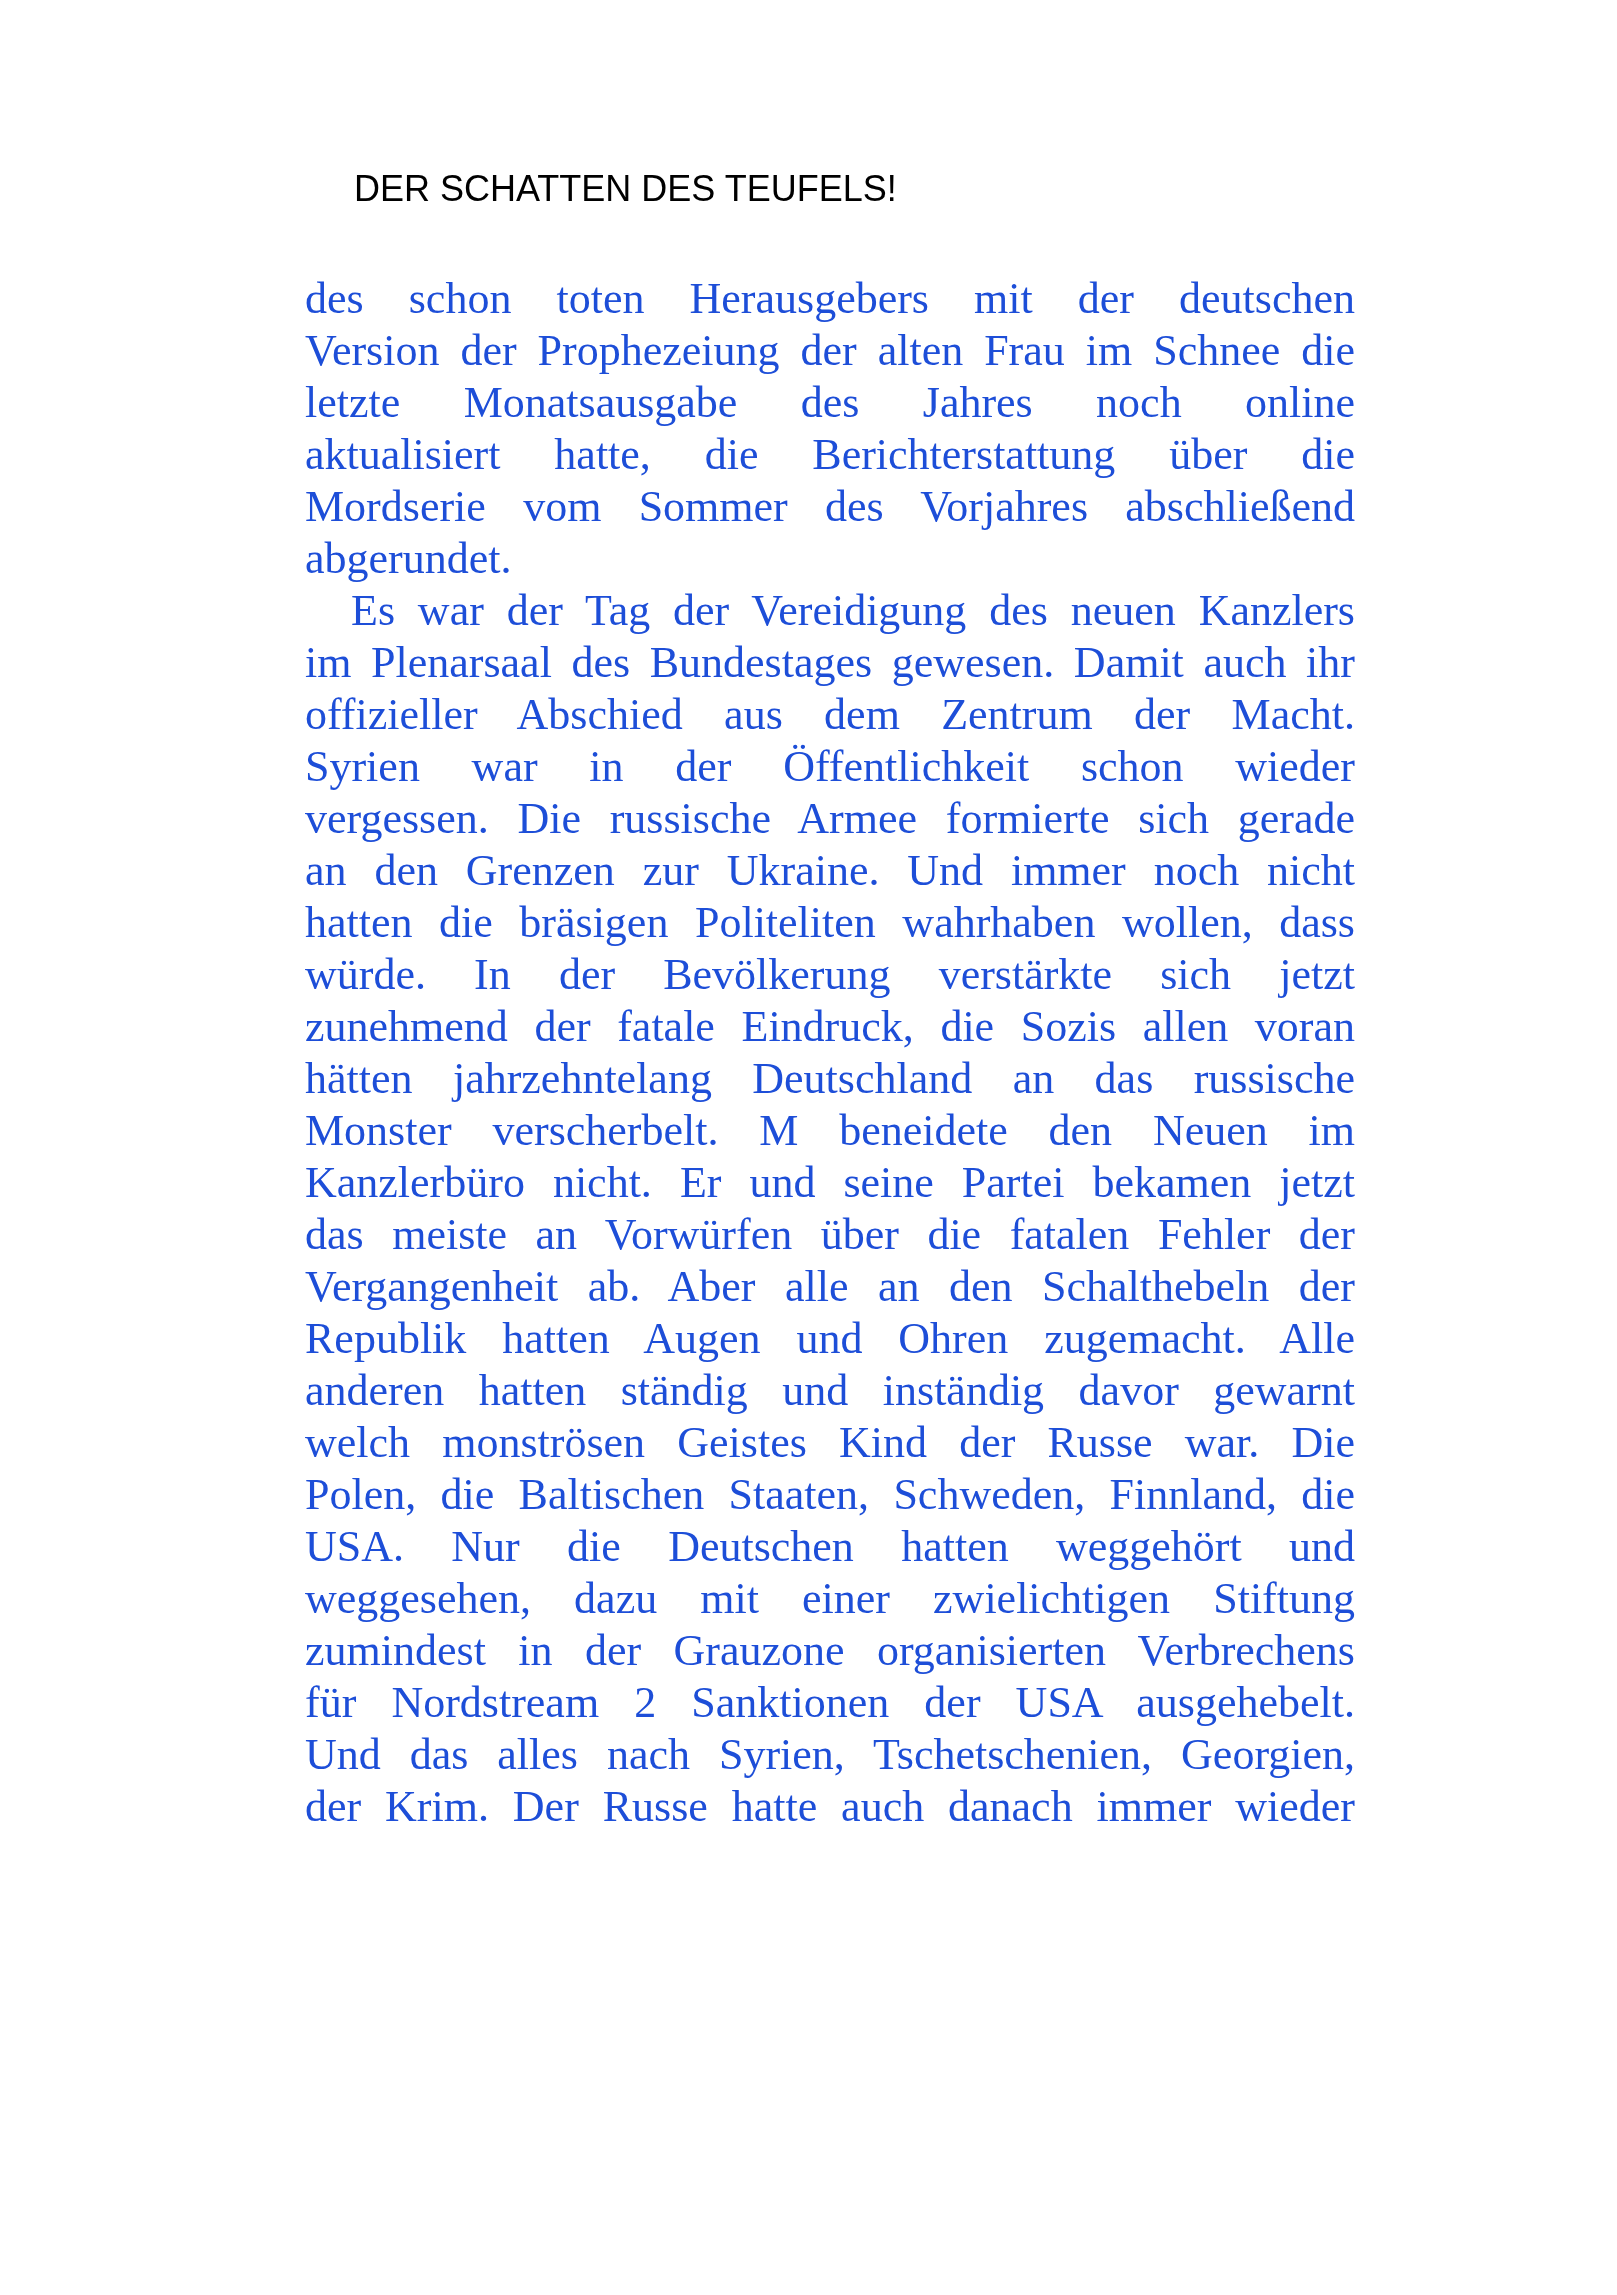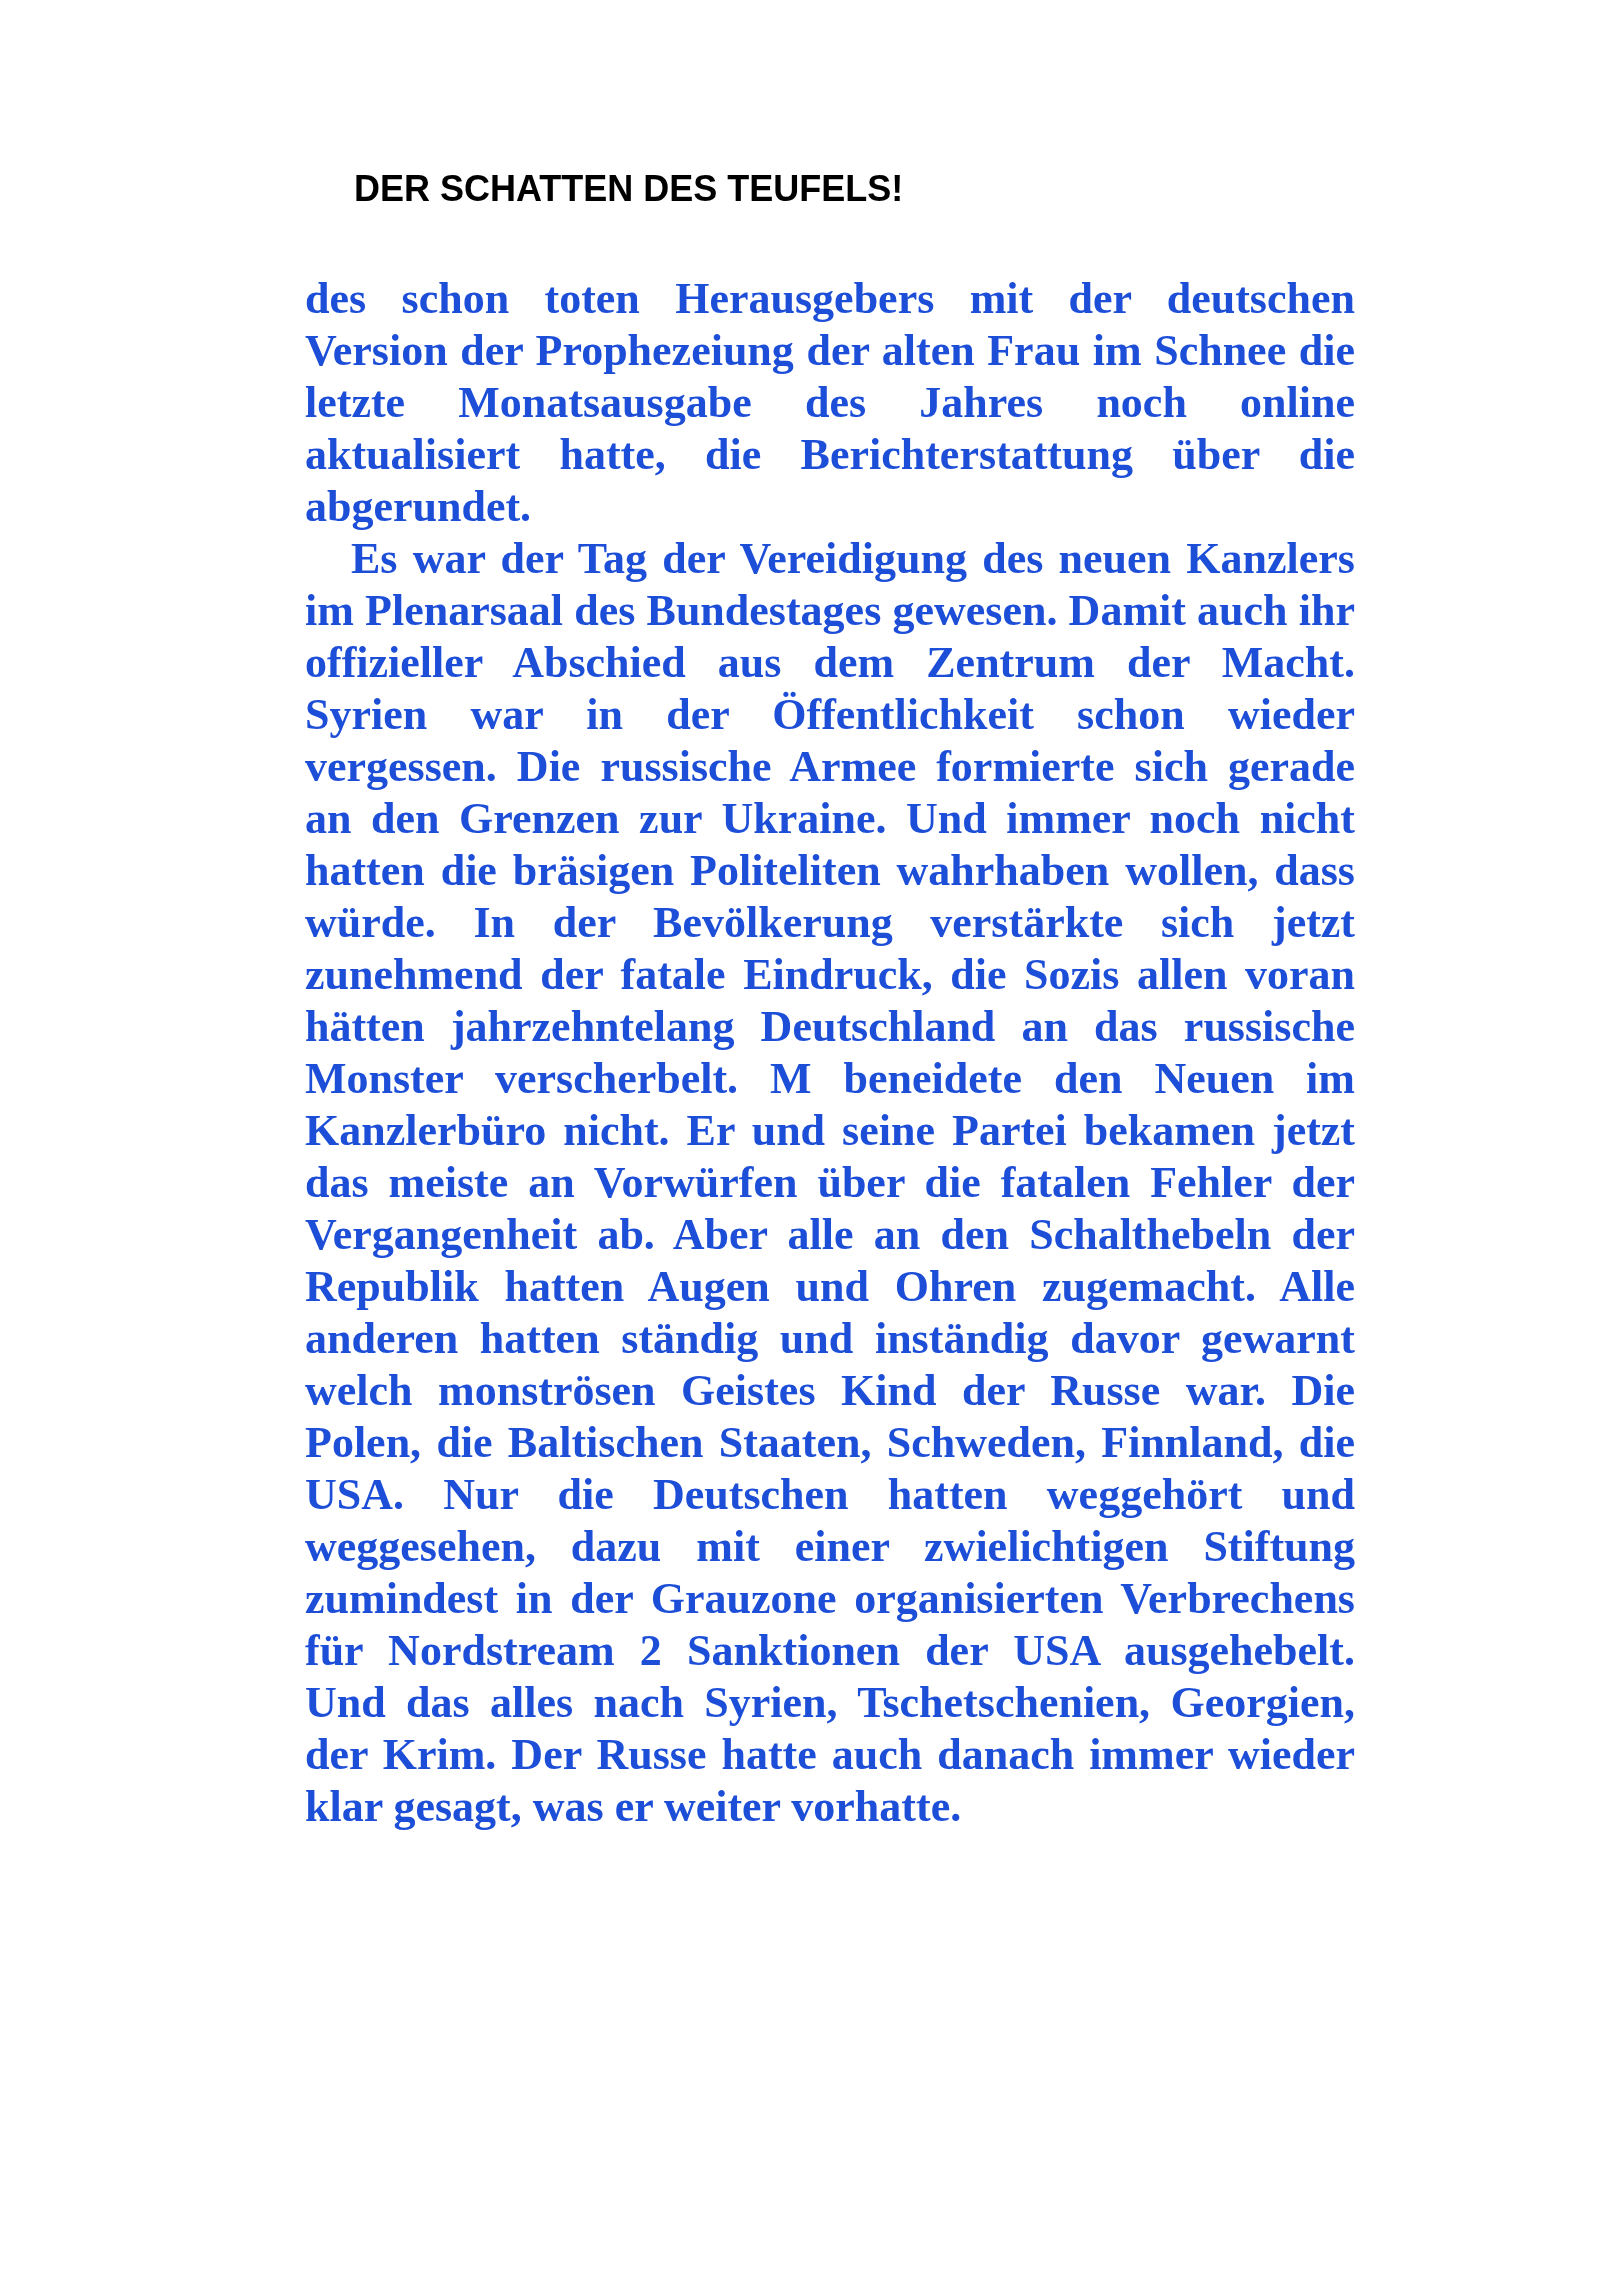--- a/index.html
+++ b/index.html
@@ -7,21 +7,20 @@
     padding: 0;
     background: #ffffff;
   }
   .page {
     position: relative;
     width: 1618px;
     height: 1838px;
     background: #ffffff;
     color: #000000;
     overflow: hidden;
-    font-weight: bold;
   }
   .running-header {
     position: absolute;
     left: 354px;
     top: 171px;
     font-family: "Liberation Sans", sans-serif;
     font-size: 36px;
     line-height: 1;
     white-space: nowrap;
     color: #000000;
@@ -65,20 +64,21 @@
 <body>
 
 <div class="page">
   <div class="running-header">DER SCHATTEN DES TEUFELS!</div>
 
   <div class="text-block" id="text-block">
       <div class="line">des schon toten Herausgebers mit der deutschen</div>
       <div class="line">Version der Prophezeiung der alten Frau im Schnee die</div>
       <div class="line">letzte Monatsausgabe des Jahres noch online</div>
       <div class="line">aktualisiert hatte, die Berichterstattung über die</div>
+      <div class="line">Mordserie vom Sommer des Vorjahres abschließend</div>
       <div class="line final">abgerundet.</div>
       <div class="line indent">Es war der Tag der Vereidigung des neuen Kanzlers</div>
       <div class="line">im Plenarsaal des Bundestages gewesen. Damit auch ihr</div>
       <div class="line">offizieller Abschied aus dem Zentrum der Macht.</div>
       <div class="line">Syrien war in der Öffentlichkeit schon wieder</div>
       <div class="line">vergessen. Die russische Armee formierte sich gerade</div>
       <div class="line">an den Grenzen zur Ukraine. Und immer noch nicht</div>
       <div class="line">hatten die bräsigen Politeliten wahrhaben wollen, dass</div>
       <div class="line">würde. In der Bevölkerung verstärkte sich jetzt</div>
       <div class="line">zunehmend der fatale Eindruck, die Sozis allen voran</div>

